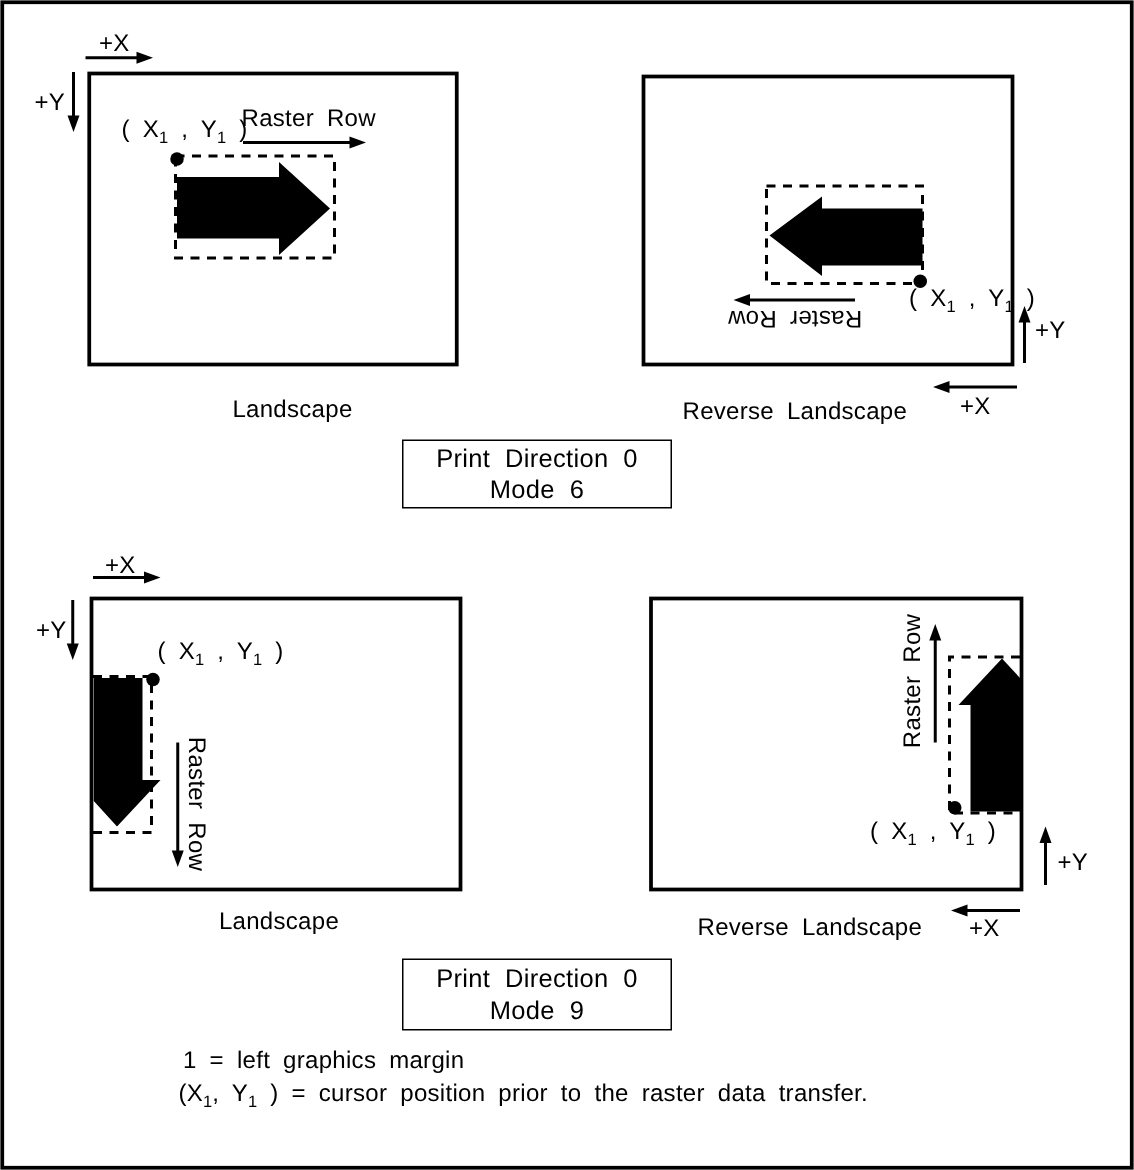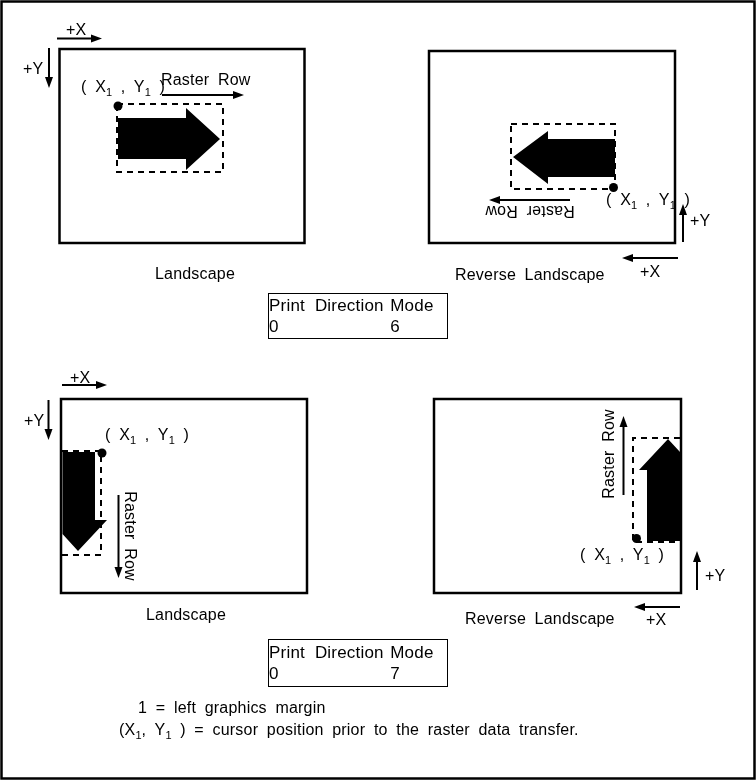--- a/index.html
+++ b/index.html
@@ -26,21 +26,21 @@
   .rot180{transform:rotate(180deg);}
   .coord sub, .legend sub{
     font-size:11px;
     letter-spacing:0;
   }
   .pdbox{
     position:absolute;
     box-sizing:border-box;
     border:1.5px solid #000;
     background:#fff;
-    display:flex;flex-direction:row;
+    display:flex;flex-direction:column;
     align-items:center;justify-content:center;
     font-size:17px;line-height:21px;
     word-spacing:5px;letter-spacing:0.2px;
     color:#000;
   }
   .legend{font-size:16px;}
 </style>
 </head>
 <body>
 
@@ -131,19 +131,19 @@
   <div class="lbl ctr" style="left:141px;top:605px;width:90px;">Landscape</div>
 
   <div class="lbl ctr rotm90" style="left:564px;top:444px;width:90px;">Raster Row</div>
   <div class="lbl coord" style="left:580px;top:545px;"><span>( X</span><sub>1</sub><span> , Y</span><sub>1</sub><span> )</span></div>
   <div class="lbl" style="left:705px;top:566px;">+Y</div>
   <div class="lbl" style="left:646px;top:610px;">+X</div>
   <div class="lbl ctr" style="left:465px;top:609px;width:140px;">Reverse Landscape</div>
 
   <div class="pdbox" style="left:268px;top:639px;width:180px;height:48px;">
     <div>Print Direction 0</div>
-    <div>Mode 7</div>
+    <div>Mode 9</div>
   </div>
 
-  <div class="lbl legend" style="left:122px;top:698px;margin-left:16px;">1 = left graphics margin</div>
+  <div class="lbl legend" style="left:122px;top:698px;">1 = left graphics margin</div>
   <div class="lbl legend" style="left:119px;top:720px;"><span>(X</span><sub>1</sub><span>, Y</span><sub>1</sub><span> ) = cursor position prior to the raster data transfer.</span></div>
 
 </div>
 
 </body></html>

